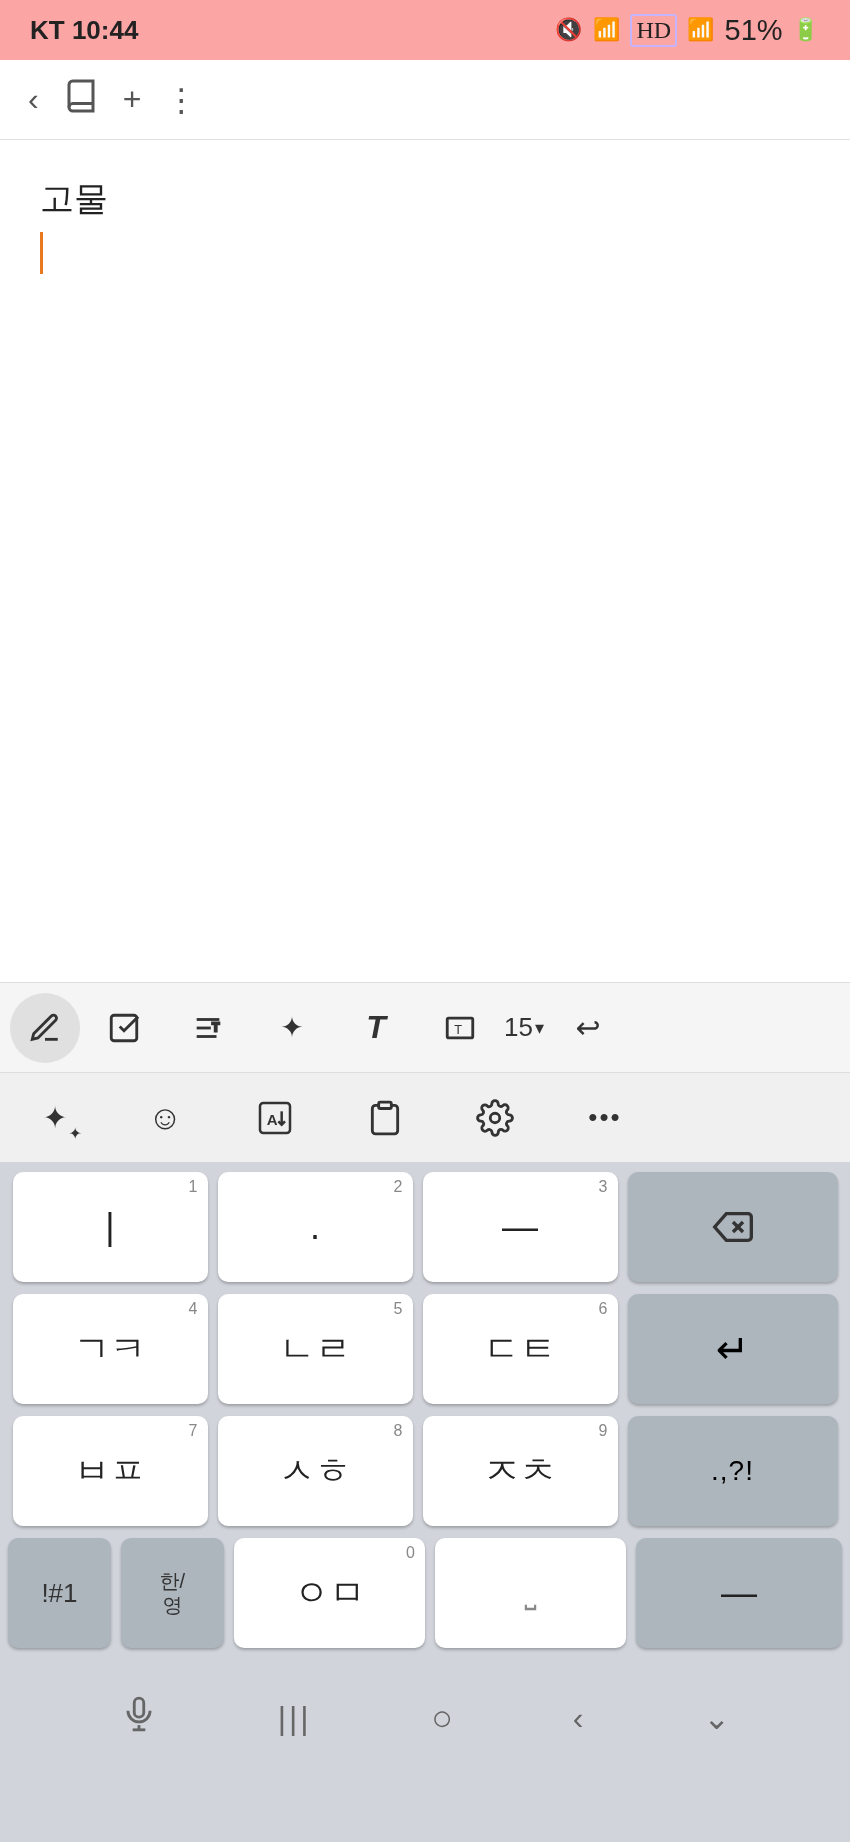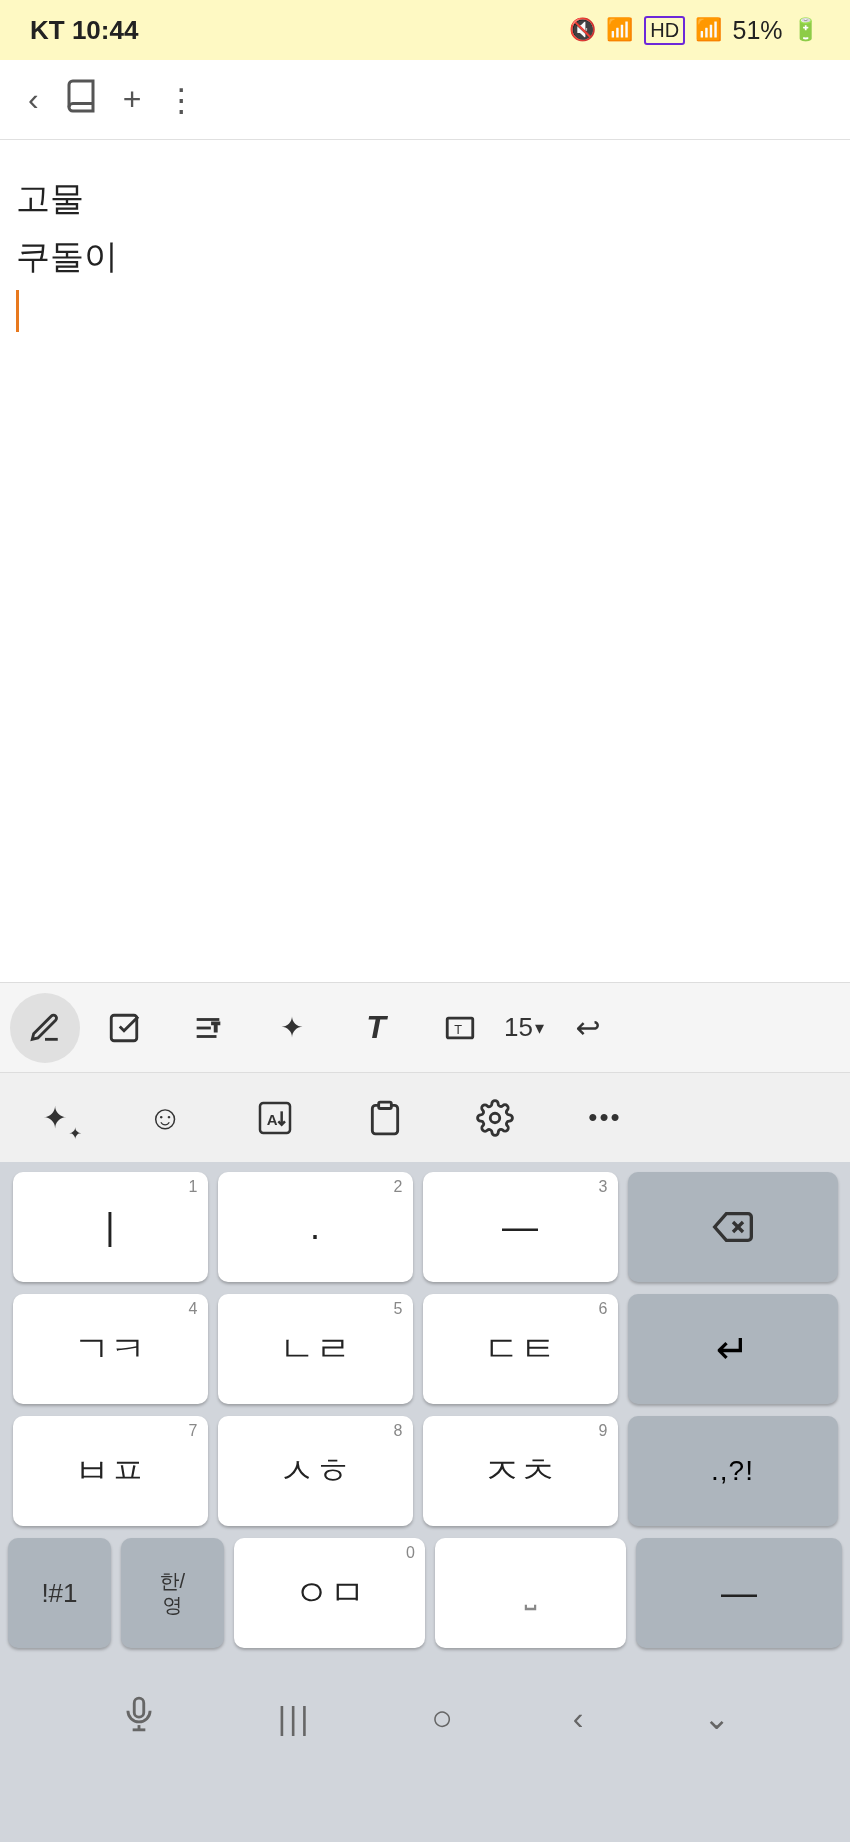--- a/index.html
+++ b/index.html
@@ -9,40 +9,40 @@
       height: 1842px;
       background: #fff;
       font-family: 'Segoe UI', Arial, sans-serif;
       overflow: hidden;
       position: relative;
     }
 
     
     .status-bar {
       height: 60px;
-      background: #fef9c3;
+      background: #fca5a5;
       display: flex;
       align-items: center;
       justify-content: space-between;
       padding: 0 30px;
     }
     .status-time {
       font-size: 26px;
       font-weight: 600;
       color: #222;
     }
     .status-icons {
       display: flex;
       align-items: center;
       gap: 10px;
       font-size: 22px;
       color: #222;
     }
     .status-battery {
-      font-size: 25px;
+      font-size: 29px;
       font-weight: 500;
     }
 
     
     .app-bar {
       height: 80px;
       background: #fff;
       display: flex;
       align-items: center;
       padding: 0 20px;
@@ -68,21 +68,21 @@
     }
     .app-bar-icon {
       font-size: 32px;
       color: #555;
       cursor: pointer;
     }
 
     
     .note-content {
       background: #fff;
-      padding: 30px 16px;
+      padding: 30px 40px;
       min-height: 700px;
       position: relative;
     }
     .note-text {
       font-size: 34px;
       color: #222;
       line-height: 1.7;
     }
     .cursor-line {
       display: block;
@@ -243,21 +243,21 @@
 </head>
 <body>
 
 <div class="status-bar">
   <div class="status-time">
     <span>KT</span> <span>10:44</span>
   </div>
   <div class="status-icons">
     <span>🔇</span>
     <span>📶</span>
-    <span style="font-size:20px;border:2px solid #6d28d9;padding:1px 4px;border-radius:3px;">HD</span>
+    <span style="font-size:24px;border:2px solid #c4b5fd;padding:1px 4px;border-radius:3px;font-family:Liberation Serif, serif;">HD</span>
     <span>📶</span>
     <span class="status-battery">51%</span>
     <span>🔋</span>
   </div>
 </div>
 
 <div class="app-bar">
   <span class="app-bar-back">‹</span>
   <div class="app-bar-icons">
     <span class="app-bar-icon">
@@ -267,21 +267,20 @@
         </svg>
     </span>
     <span class="app-bar-icon">+</span>
     <span class="app-bar-icon">⋮</span>
   </div>
 </div>
 
 <div class="note-content">
   <div class="note-text">
     <div>고물</div>
-    <div>쿠돌이</div>
     <span class="cursor-line"></span>
   </div>
 </div>
 
 <div class="toolbar-row1">
   <button class="toolbar-btn active">
     <svg width="34" height="34" viewBox="0 0 24 24" fill="none" stroke="#333" stroke-width="2">
         <path d="M12 20h9"></path>
         <path d="M16.5 3.5a2.121 2.121 0 0 1 3 3L7 19l-4 1 1-4L16.5 3.5z"></path>
       </svg>

